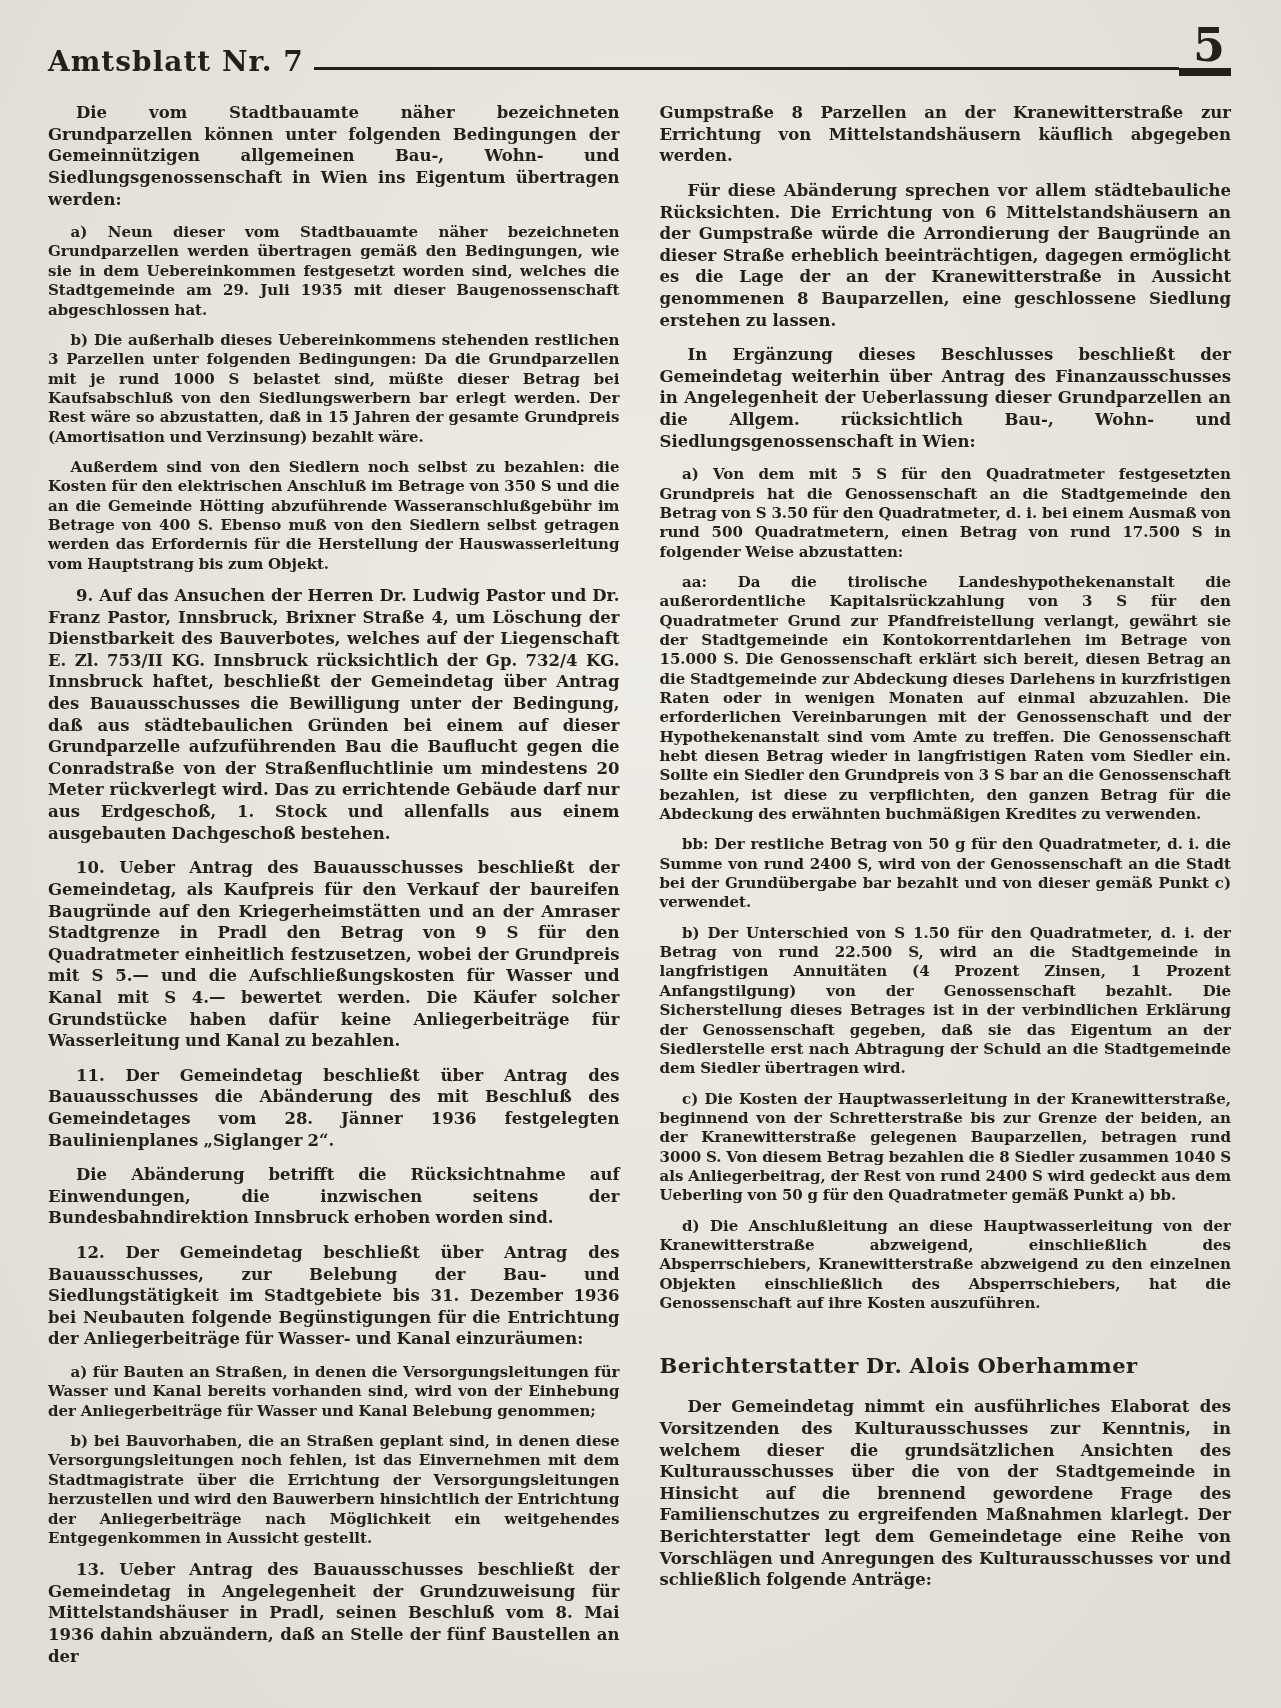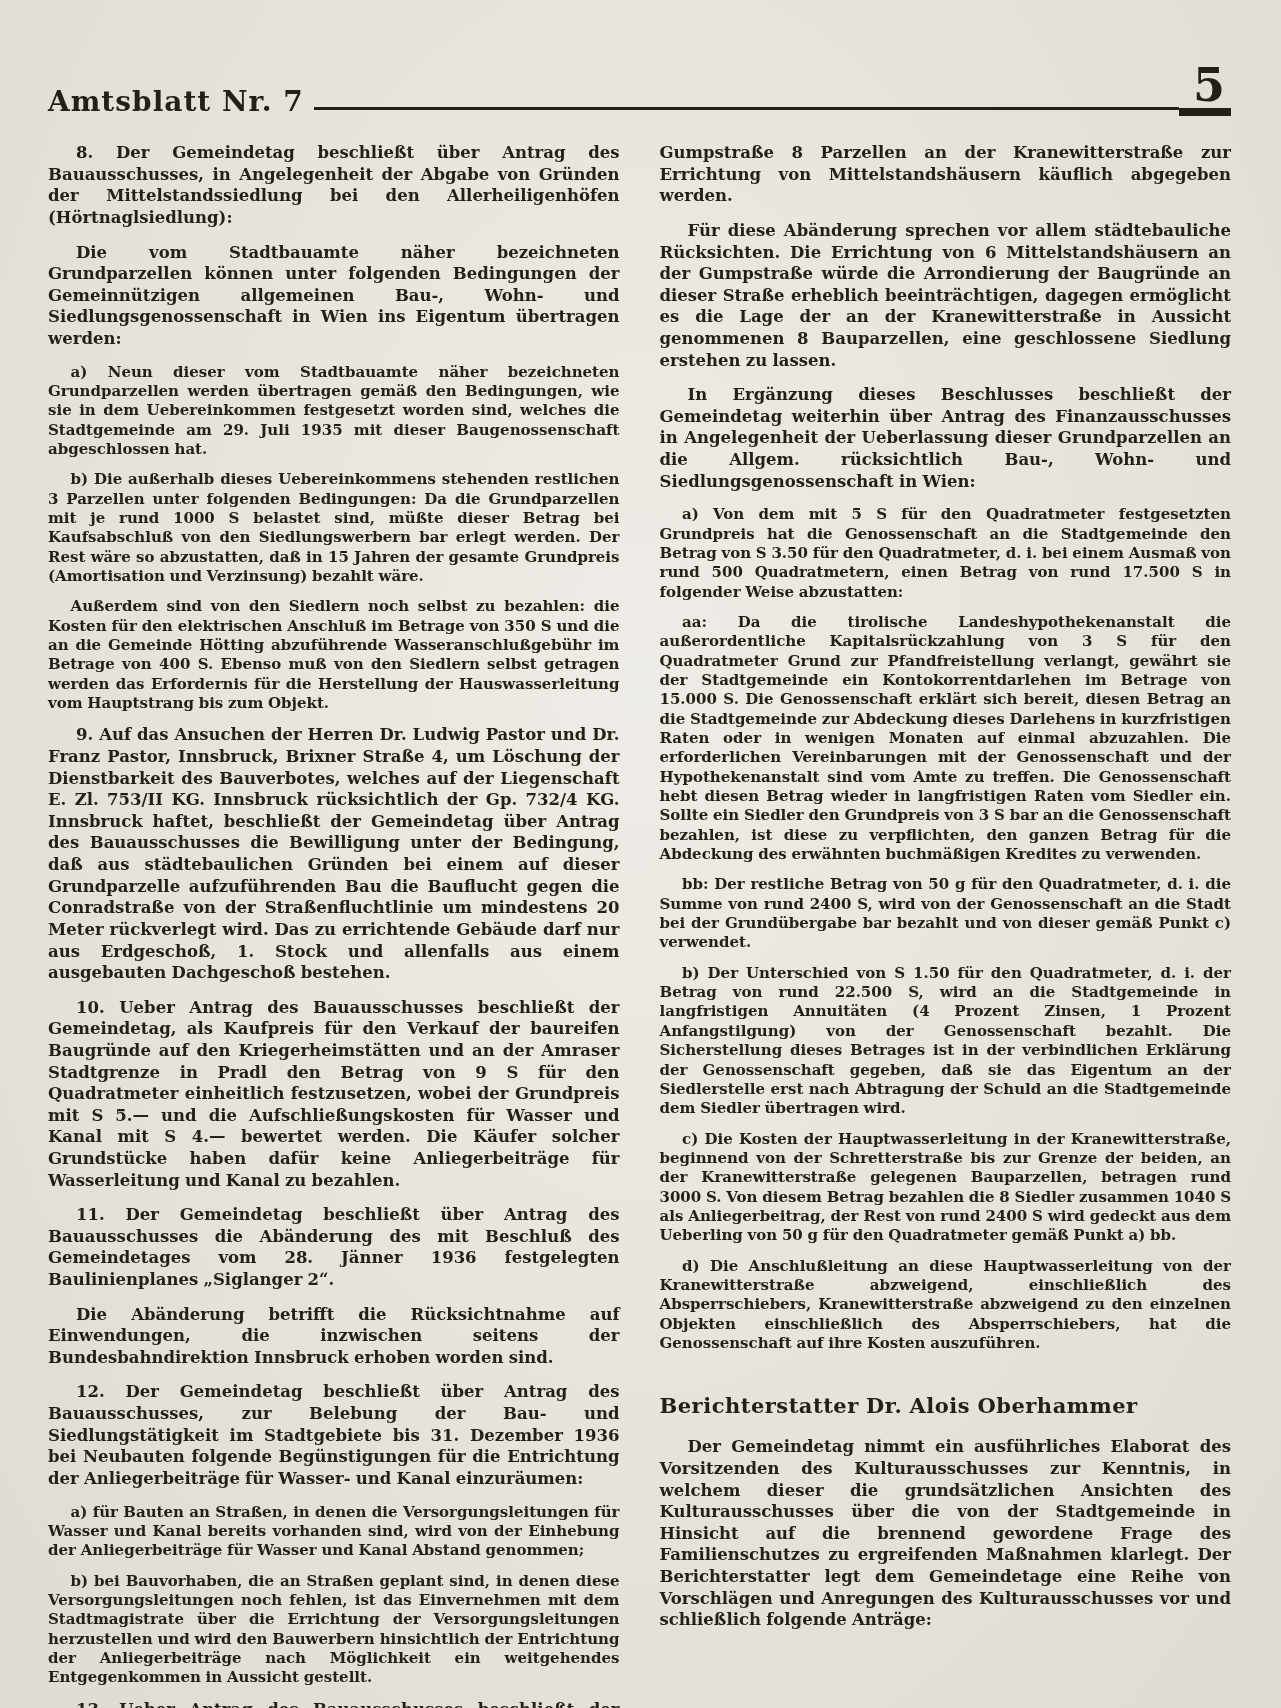--- a/index.html
+++ b/index.html
@@ -8,21 +8,21 @@
     height: 1708px;
     overflow: hidden;
     background: #e9e6de;
     color: #261f18;
     font-family: "DejaVu Serif", "Liberation Serif", serif;
   }
   .page {
     box-sizing: border-box;
     width: 100%;
     height: 100%;
-    padding: 66px 50px 28px 48px;
+    padding: 26px 50px 28px 48px;
     background:
       radial-gradient(ellipse at 50% 40%, rgba(255,255,255,0.25), rgba(0,0,0,0.04) 90%),
       #e9e6de;
   }
   .masthead {
     display: flex;
     align-items: flex-end;
     margin-bottom: 26px;
   }
   .masthead-title {
@@ -97,31 +97,30 @@
 <div class="page">
 
   <div class="masthead">
     <span class="masthead-title">Amtsblatt Nr. 7</span>
     <span class="masthead-rule"></span>
     <span class="masthead-page">5</span>
   </div>
 
   <div class="columns">
     <div class="col">
-        <p class="block role-body">8. Der Gemeindetag beschließt über Antrag des Bauausschusses, in Angelegenheit der Abgabe von Gründen der Mittelstandssiedlung bei den Allerheiligenhöfen (Hörtnaglsiedlung):</p>
         <p class="block role-body">Die vom Stadtbauamte näher bezeichneten Grundparzellen können unter folgenden Bedingungen der Gemeinnützigen allgemeinen Bau-, Wohn- und Siedlungsgenossenschaft in Wien ins Eigentum übertragen werden:</p>
         <p class="block role-sub">a) Neun dieser vom Stadtbauamte näher bezeichneten Grundparzellen werden übertragen gemäß den Bedingungen, wie sie in dem Uebereinkommen festgesetzt worden sind, welches die Stadtgemeinde am 29. Juli 1935 mit dieser Baugenossenschaft abgeschlossen hat.</p>
         <p class="block role-sub">b) Die außerhalb dieses Uebereinkommens stehenden restlichen 3 Parzellen unter folgenden Bedingungen: Da die Grundparzellen mit je rund 1000 S belastet sind, müßte dieser Betrag bei Kaufsabschluß von den Siedlungswerbern bar erlegt werden. Der Rest wäre so abzustatten, daß in 15 Jahren der gesamte Grundpreis (Amortisation und Verzinsung) bezahlt wäre.</p>
         <p class="block role-sub">Außerdem sind von den Siedlern noch selbst zu bezahlen: die Kosten für den elektrischen Anschluß im Betrage von 350 S und die an die Gemeinde Hötting abzuführende Wasseranschlußgebühr im Betrage von 400 S. Ebenso muß von den Siedlern selbst getragen werden das Erfordernis für die Herstellung der Hauswasserleitung vom Hauptstrang bis zum Objekt.</p>
         <p class="block role-body">9. Auf das Ansuchen der Herren Dr. Ludwig Pastor und Dr. Franz Pastor, Innsbruck, Brixner Straße 4, um Löschung der Dienstbarkeit des Bauverbotes, welches auf der Liegenschaft E. Zl. 753/II KG. Innsbruck rücksichtlich der Gp. 732/4 KG. Innsbruck haftet, beschließt der Gemeindetag über Antrag des Bauausschusses die Bewilligung unter der Bedingung, daß aus städtebaulichen Gründen bei einem auf dieser Grundparzelle aufzuführenden Bau die Bauflucht gegen die Conradstraße von der Straßenfluchtlinie um mindestens 20 Meter rückverlegt wird. Das zu errichtende Gebäude darf nur aus Erdgeschoß, 1. Stock und allenfalls aus einem ausgebauten Dachgeschoß bestehen.</p>
         <p class="block role-body">10. Ueber Antrag des Bauausschusses beschließt der Gemeindetag, als Kaufpreis für den Verkauf der baureifen Baugründe auf den Kriegerheimstätten und an der Amraser Stadtgrenze in Pradl den Betrag von 9 S für den Quadratmeter einheitlich festzusetzen, wobei der Grundpreis mit S 5.— und die Aufschließungskosten für Wasser und Kanal mit S 4.— bewertet werden. Die Käufer solcher Grundstücke haben dafür keine Anliegerbeiträge für Wasserleitung und Kanal zu bezahlen.</p>
         <p class="block role-body">11. Der Gemeindetag beschließt über Antrag des Bauausschusses die Abänderung des mit Beschluß des Gemeindetages vom 28. Jänner 1936 festgelegten Baulinienplanes „Siglanger 2“.</p>
         <p class="block role-body">Die Abänderung betrifft die Rücksichtnahme auf Einwendungen, die inzwischen seitens der Bundesbahndirektion Innsbruck erhoben worden sind.</p>
         <p class="block role-body">12. Der Gemeindetag beschließt über Antrag des Bauausschusses, zur Belebung der Bau- und Siedlungstätigkeit im Stadtgebiete bis 31. Dezember 1936 bei Neubauten folgende Begünstigungen für die Entrichtung der Anliegerbeiträge für Wasser- und Kanal einzuräumen:</p>
-        <p class="block role-sub">a) für Bauten an Straßen, in denen die Versorgungsleitungen für Wasser und Kanal bereits vorhanden sind, wird von der Einhebung der Anliegerbeiträge für Wasser und Kanal Abstand genommen;</p>
+        <p class="block role-sub">a) für Bauten an Straßen, in denen die Versorgungsleitungen für Wasser und Kanal bereits vorhanden sind, wird von der Einhebung der Anliegerbeiträge für Wasser und Kanal Belebung genommen;</p>
         <p class="block role-sub">b) bei Bauvorhaben, die an Straßen geplant sind, in denen diese Versorgungsleitungen noch fehlen, ist das Einvernehmen mit dem Stadtmagistrate über die Errichtung der Versorgungsleitungen herzustellen und wird den Bauwerbern hinsichtlich der Entrichtung der Anliegerbeiträge nach Möglichkeit ein weitgehendes Entgegenkommen in Aussicht gestellt.</p>
         <p class="block role-body">13. Ueber Antrag des Bauausschusses beschließt der Gemeindetag in Angelegenheit der Grundzuweisung für Mittelstandshäuser in Pradl, seinen Beschluß vom 8. Mai 1936 dahin abzuändern, daß an Stelle der fünf Baustellen an der</p>
       </div>
     <div class="col">
         <p class="block role-continuation">Gumpstraße 8 Parzellen an der Kranewitterstraße zur Errichtung von Mittelstandshäusern käuflich abgegeben werden.</p>
         <p class="block role-body">Für diese Abänderung sprechen vor allem städtebauliche Rücksichten. Die Errichtung von 6 Mittelstandshäusern an der Gumpstraße würde die Arrondierung der Baugründe an dieser Straße erheblich beeinträchtigen, dagegen ermöglicht es die Lage der an der Kranewitterstraße in Aussicht genommenen 8 Bauparzellen, eine geschlossene Siedlung erstehen zu lassen.</p>
         <p class="block role-body">In Ergänzung dieses Beschlusses beschließt der Gemeindetag weiterhin über Antrag des Finanzausschusses in Angelegenheit der Ueberlassung dieser Grundparzellen an die Allgem. rücksichtlich Bau-, Wohn- und Siedlungsgenossenschaft in Wien:</p>
         <p class="block role-sub">a) Von dem mit 5 S für den Quadratmeter festgesetzten Grundpreis hat die Genossenschaft an die Stadtgemeinde den Betrag von S 3.50 für den Quadratmeter, d. i. bei einem Ausmaß von rund 500 Quadratmetern, einen Betrag von rund 17.500 S in folgender Weise abzustatten:</p>
         <p class="block role-subsub">aa: Da die tirolische Landeshypothekenanstalt die außerordentliche Kapitalsrückzahlung von 3 S für den Quadratmeter Grund zur Pfandfreistellung verlangt, gewährt sie der Stadtgemeinde ein Kontokorrentdarlehen im Betrage von 15.000 S. Die Genossenschaft erklärt sich bereit, diesen Betrag an die Stadtgemeinde zur Abdeckung dieses Darlehens in kurzfristigen Raten oder in wenigen Monaten auf einmal abzuzahlen. Die erforderlichen Vereinbarungen mit der Genossenschaft und der Hypothekenanstalt sind vom Amte zu treffen. Die Genossenschaft hebt diesen Betrag wieder in langfristigen Raten vom Siedler ein. Sollte ein Siedler den Grundpreis von 3 S bar an die Genossenschaft bezahlen, ist diese zu verpflichten, den ganzen Betrag für die Abdeckung des erwähnten buchmäßigen Kredites zu verwenden.</p>
         <p class="block role-subsub">bb: Der restliche Betrag von 50 g für den Quadratmeter, d. i. die Summe von rund 2400 S, wird von der Genossenschaft an die Stadt bei der Grundübergabe bar bezahlt und von dieser gemäß Punkt c) verwendet.</p>

